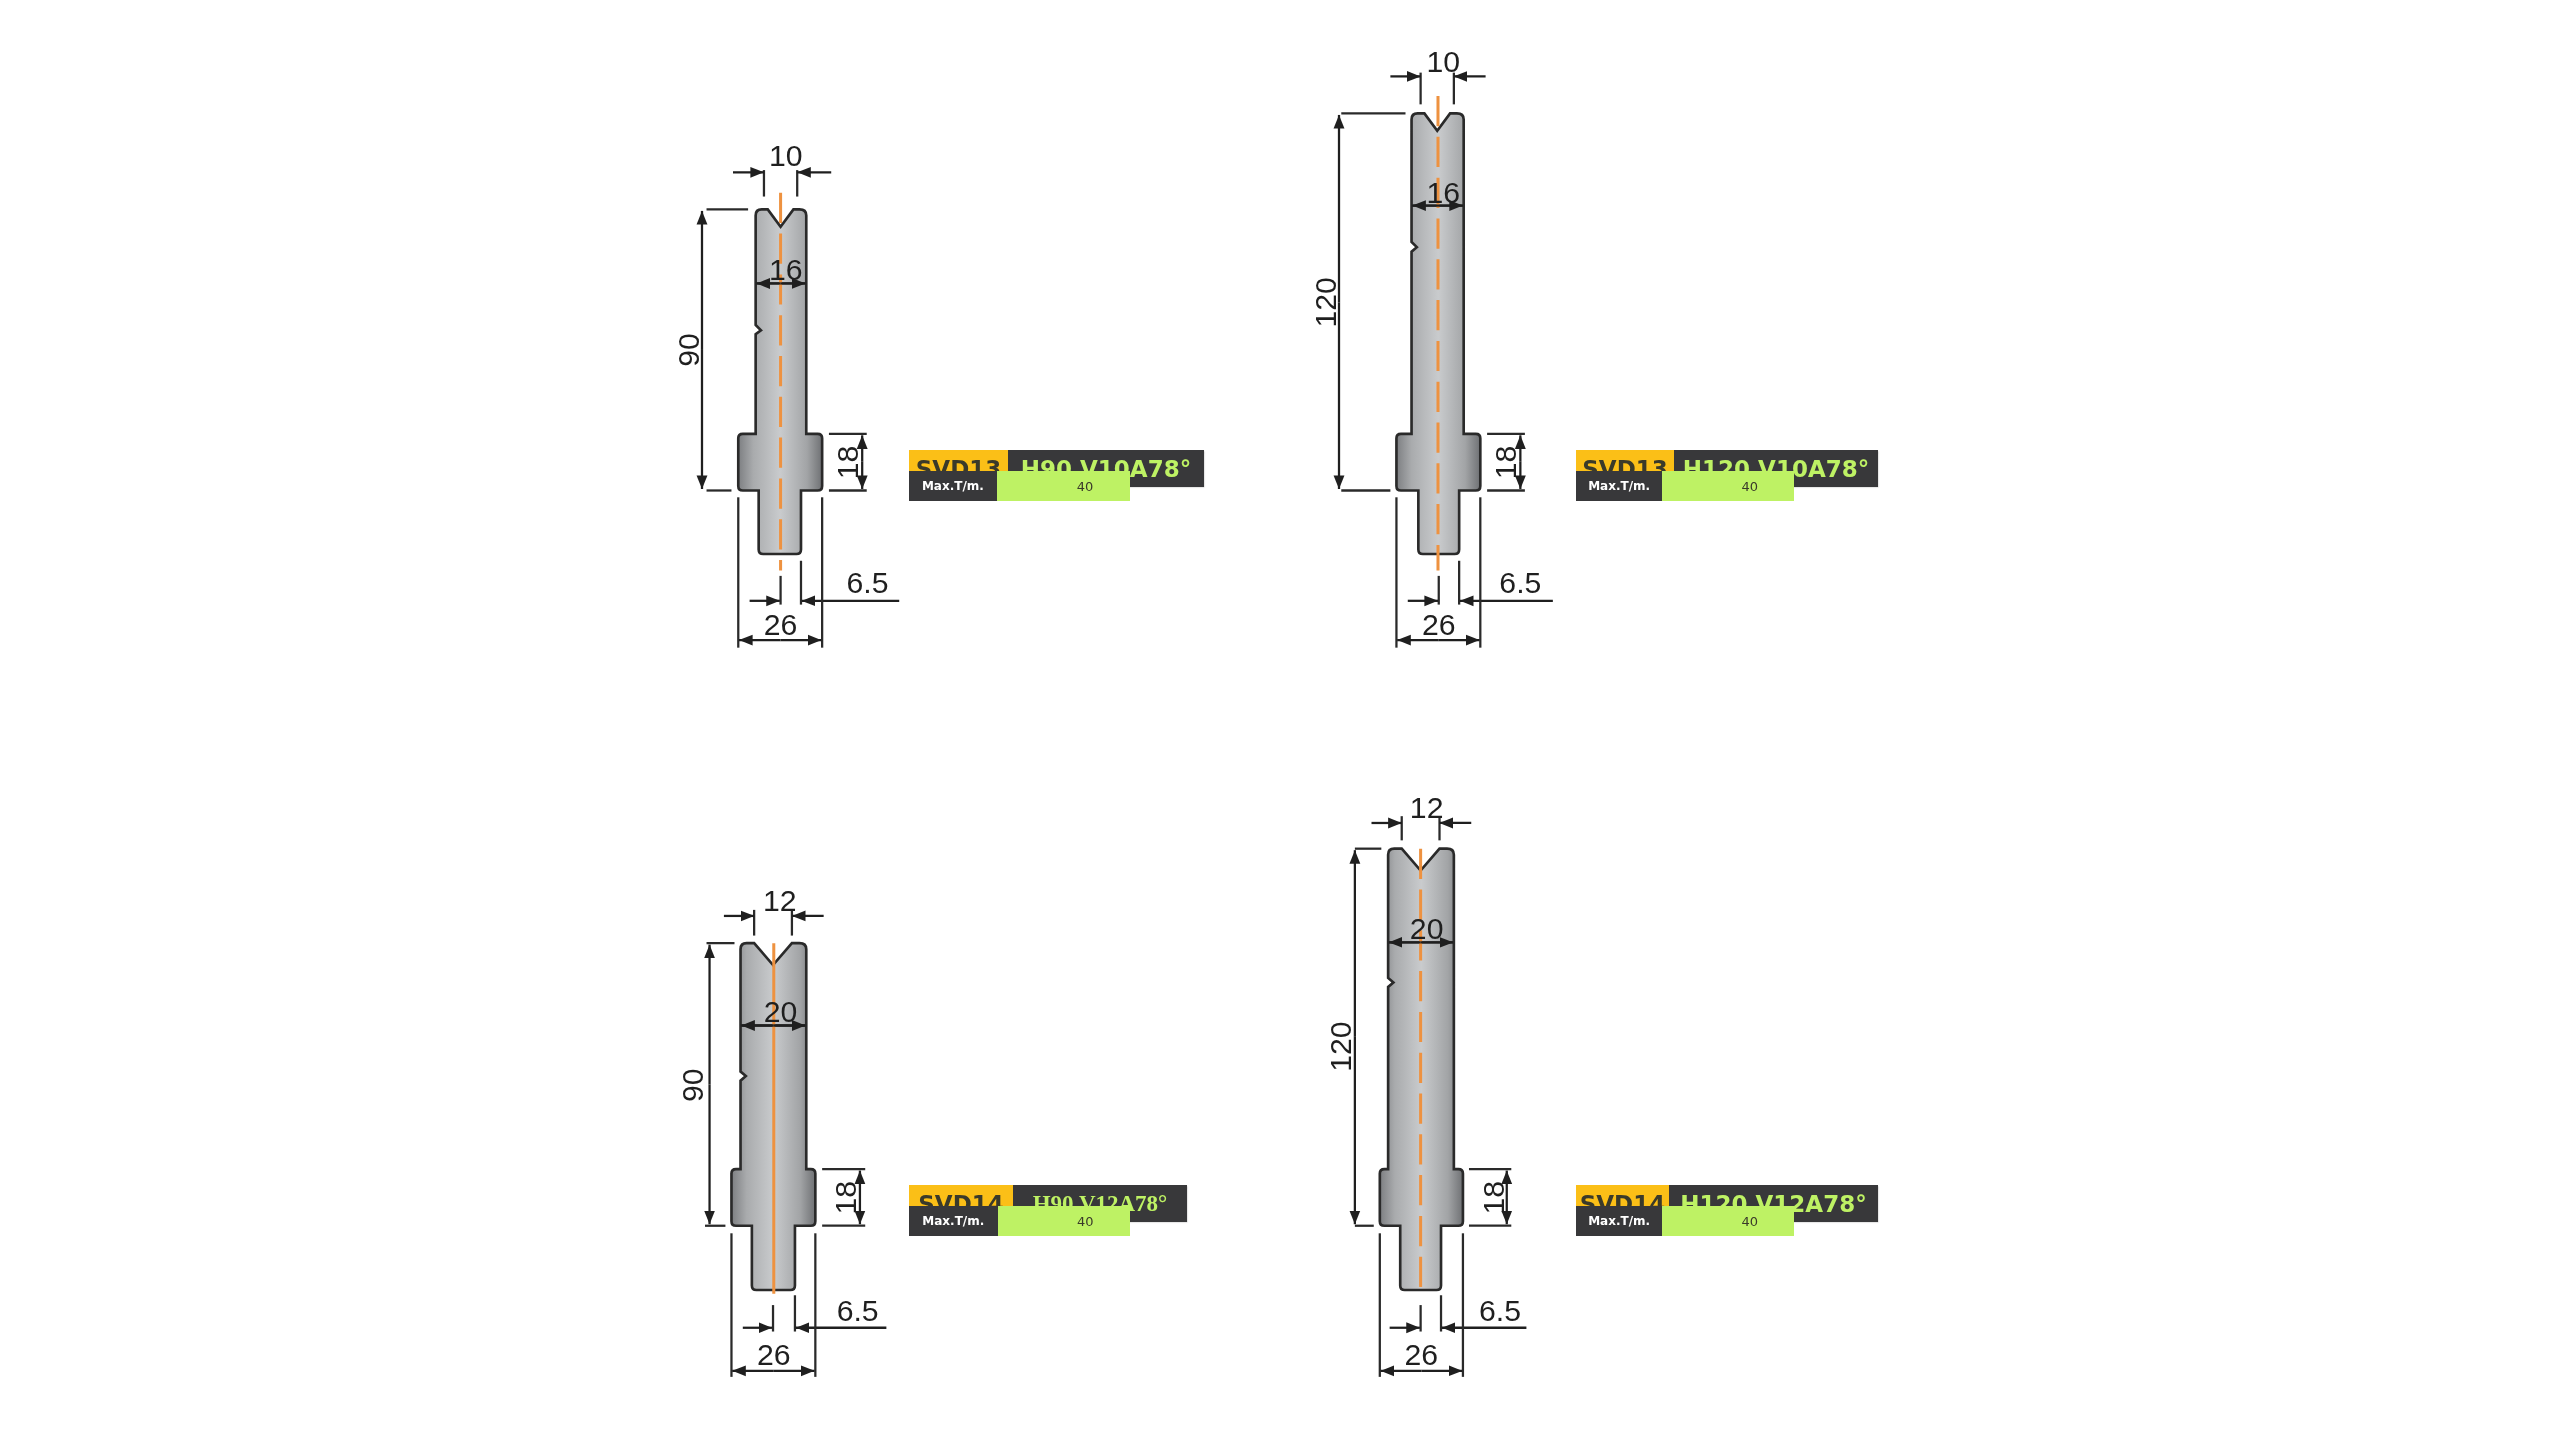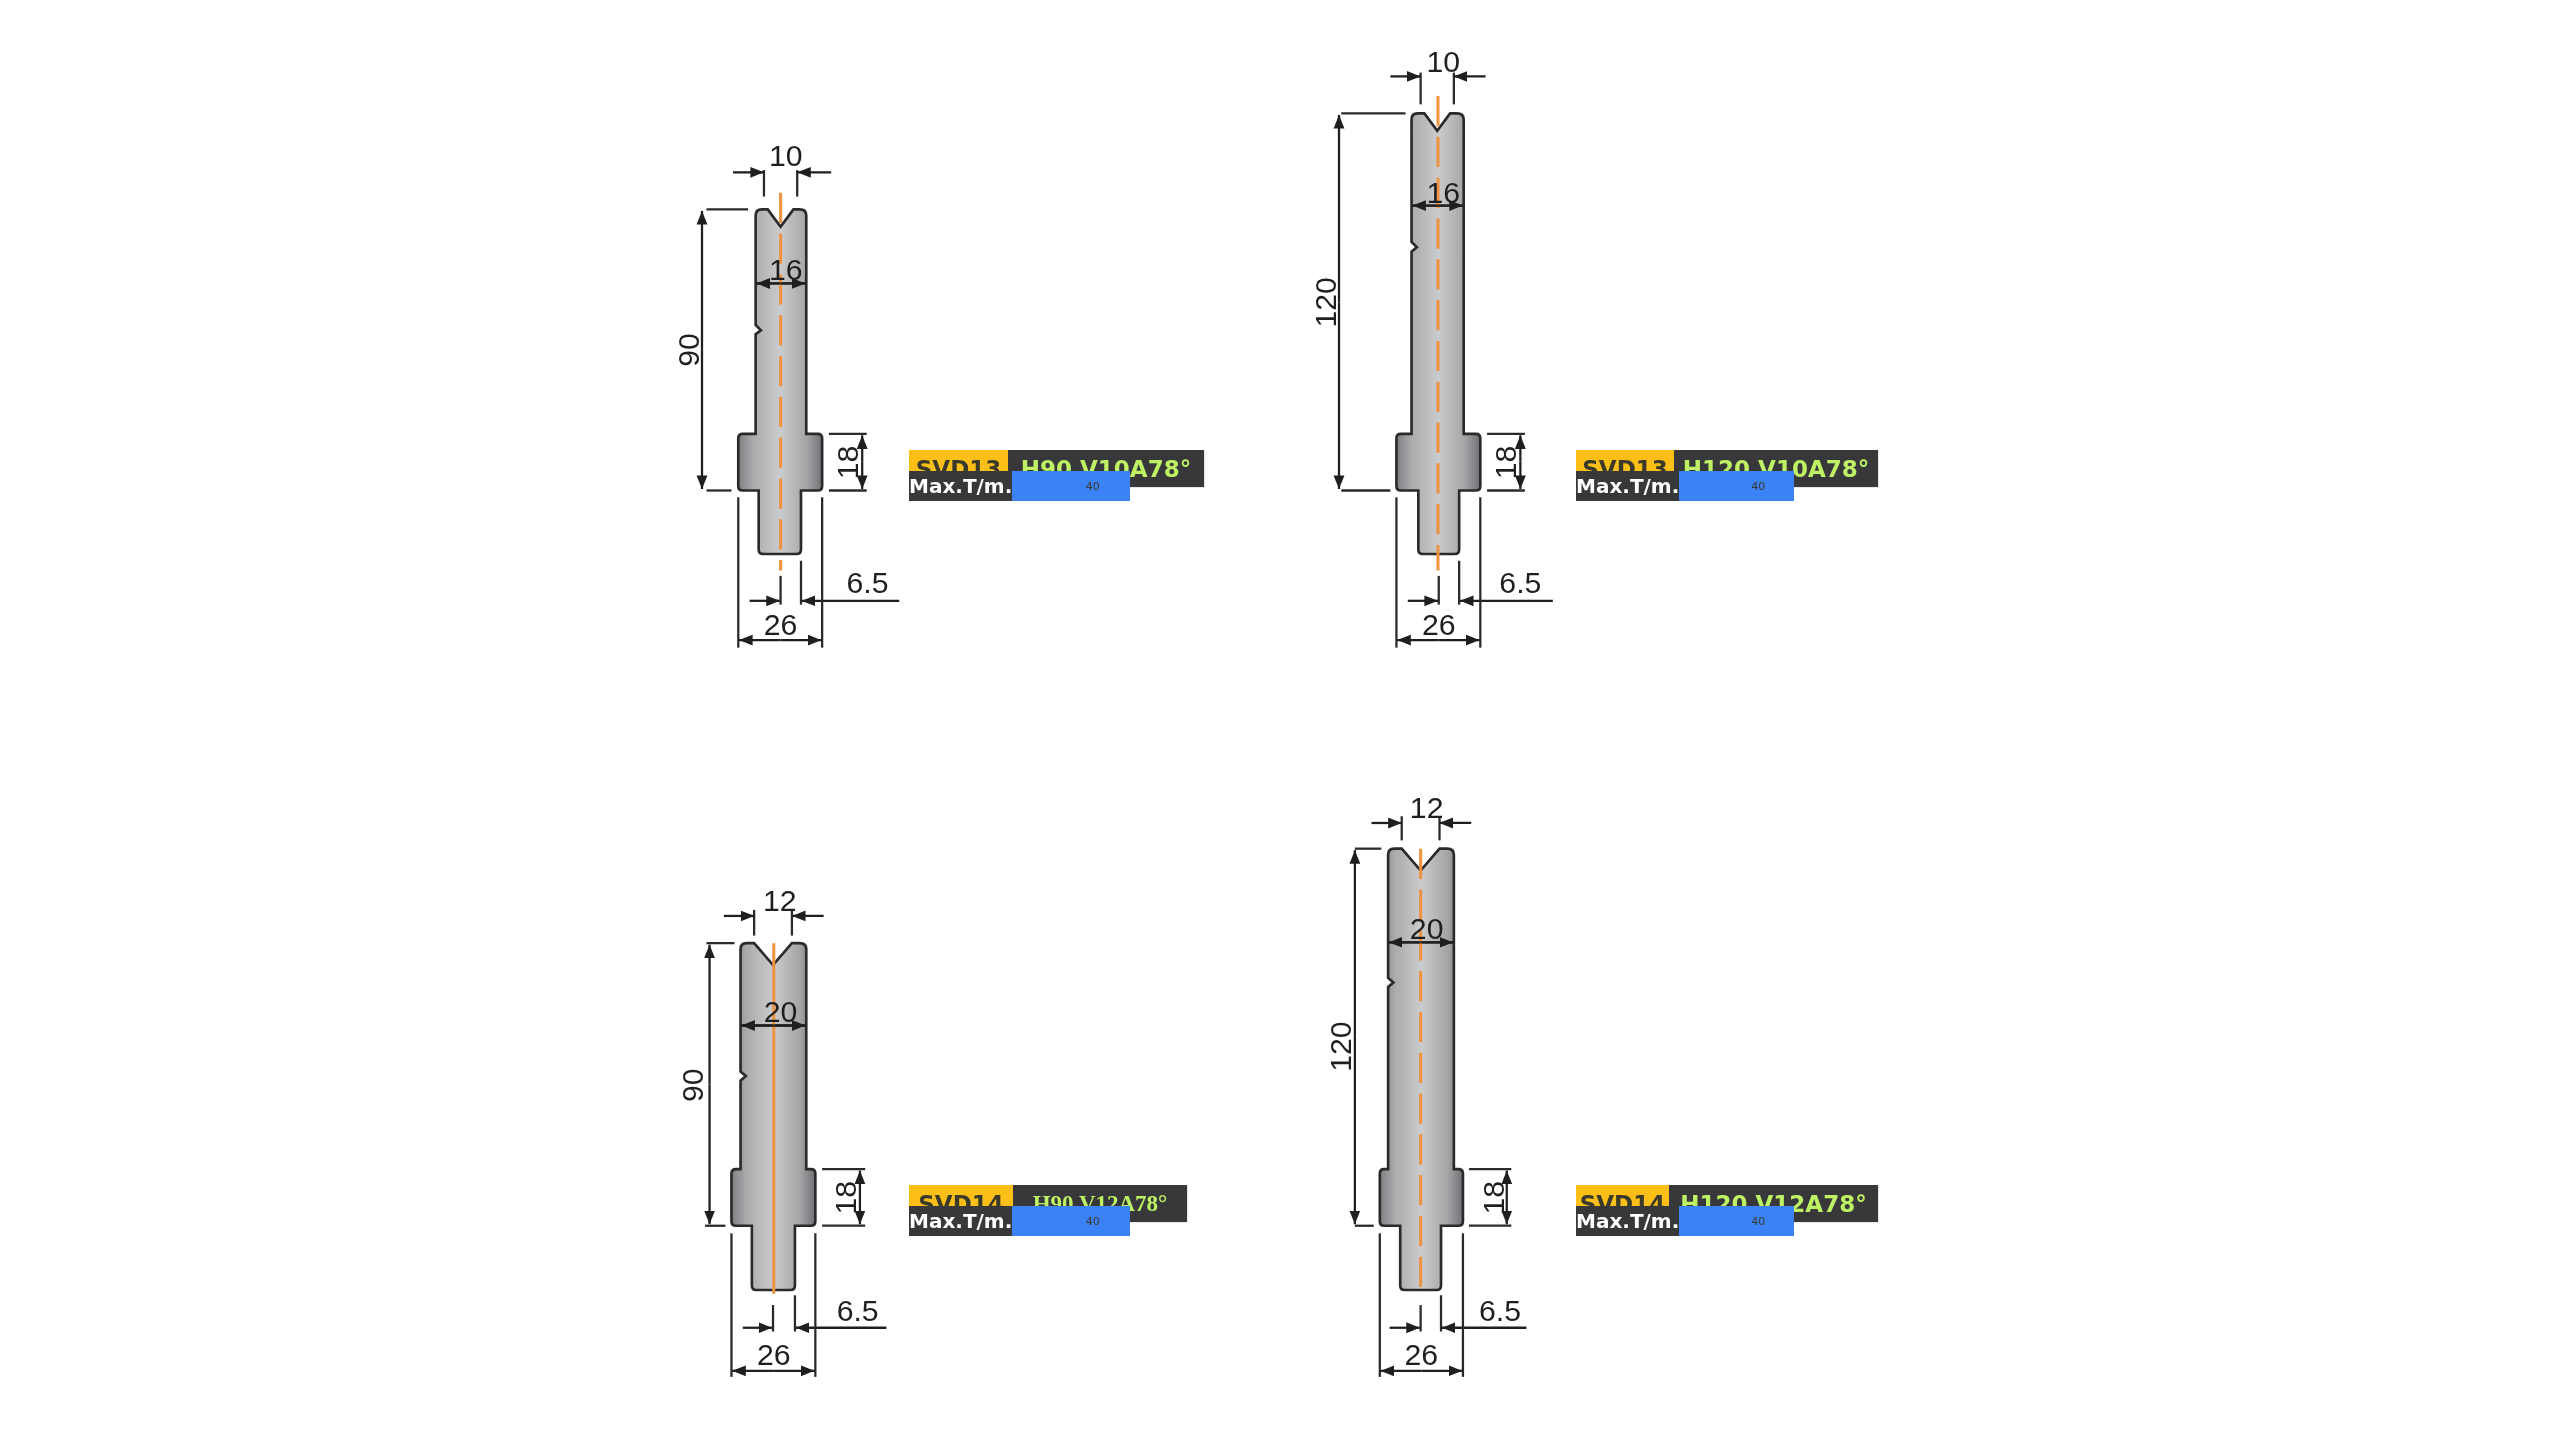--- a/index.html
+++ b/index.html
@@ -8,22 +8,22 @@
   .dim-text { font-family: "Liberation Sans", sans-serif; font-size: 40px; fill: #1f1f1f; }
   .dim-line { stroke: #1f1f1f; stroke-width: 3; fill: none; }
   .ext-line { stroke: #2a2a2a; stroke-width: 3; fill: none; }
   .center-line { stroke: #ee9240; stroke-width: 4; stroke-dasharray: 40 14; fill: none; }
   .tool-body { stroke: #2a2a2a; stroke-width: 3.5; }
   .label { position: absolute; font-family: "DejaVu Sans", sans-serif; font-weight: bold; box-sizing: border-box; }
   .label-row1 { position: absolute; display: flex; height: 37px; margin-top: 24px; }
   .label-row2 { position: absolute; display: flex; height: 30px; }
   .code-cell { background: #fbbf17; color: #3a3a2a; font-size: 23px; display: flex; align-items: center; justify-content: center; height: 100%; }
   .spec-cell { background: #38383a; color: #bef264; font-size: 23px; display: flex; align-items: center; justify-content: center; height: 100%; box-shadow: 0.8px 0.8px 1.5px rgba(0,0,0,0.3); }
-  .maxt-cell { background: #38383a; color: #ffffff; font-size: 20px; display: flex; align-items: center; justify-content: center; height: 100%; }
-  .val-cell { background: #3b82f6; color: #3a3a2a; font-size: 11px; font-weight: normal; display: flex; align-items: center; justify-content: center; height: 100%; padding-left: 43px; }
+  .maxt-cell { background: #38383a; color: #ffffff; font-size: 12px; display: flex; align-items: center; justify-content: center; height: 100%; }
+  .val-cell { background: #bef264; color: #3a3a2a; font-size: 13px; font-weight: normal; display: flex; align-items: center; justify-content: center; height: 100%; padding-left: 43px; }
 </style>
 </head>
 <body>
 
 <svg id="canvas" viewBox="0 0 3409 1920" xmlns="http://www.w3.org/2000/svg">
   <defs>
     <linearGradient id="steel" x1="0" y1="0" x2="1" y2="0">
       <stop offset="0" stop-color="#7d7f82"></stop>
       <stop offset="0.18" stop-color="#a9abad"></stop>
       <stop offset="0.5" stop-color="#c9cbcd"></stop>

